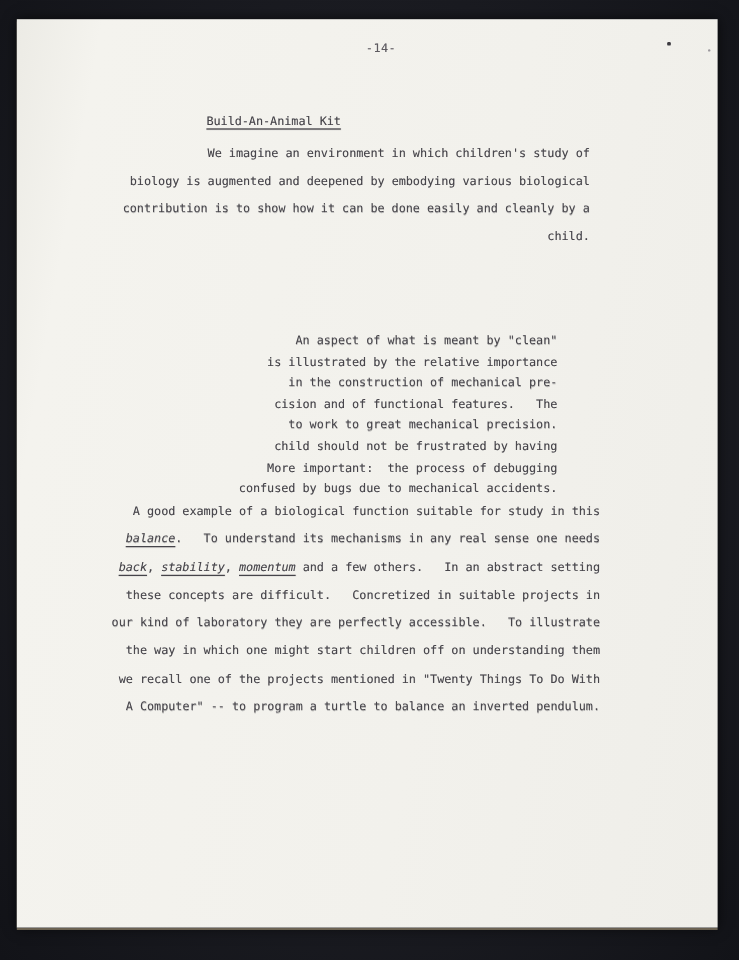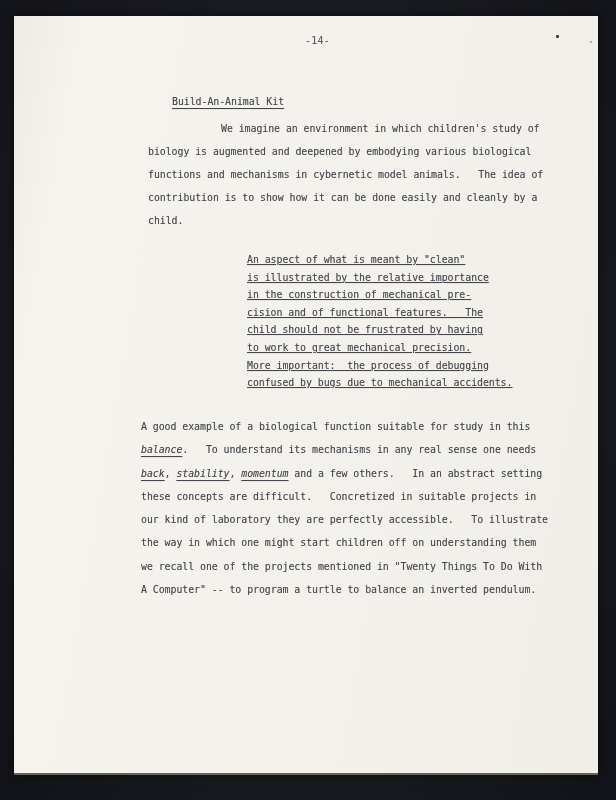--- a/index.html
+++ b/index.html
@@ -24,20 +24,21 @@
     width: 584px;
     height: 757px;
     background: linear-gradient(100deg, #ecebe5 0%, #f4f3ee 10%, #f2f1ec 60%, #efeee9 100%);
     box-shadow: 0 2px 0 rgba(186, 167, 134, 0.55), 0 0 10px rgba(0,0,0,0.65);
   }
   .typew {
     font-family: "DejaVu Sans Mono", "Liberation Mono", monospace;
     font-size: 9.8px;
     color: #46444a;
     text-shadow: 0.2px 0.2px 0 rgba(70,68,74,0.35);
+    text-align: right;
   }
   .page-number {
     position: absolute;
     top: 19px;
     left: 0;
     right: 0;
     line-height: 12px;
     text-align: center;
     padding-left: 23px;
     color: #5d5a60;
@@ -49,37 +50,35 @@
     top: 79px;
     margin: 0;
     font-weight: normal;
     line-height: 14px;
     text-decoration: underline;
     text-decoration-thickness: 1px;
     text-underline-offset: 2.5px;
   }
   .textblock .tline {
     white-space: pre;
-    margin-left: 48px;
   }
   .para-opening {
     position: absolute;
     left: 86px;
     top: 101px;
     line-height: 23px;
   }
   .para-opening .tline:first-child {
     padding-left: 73px;
   }
   .blockquote {
     position: absolute;
     left: 185px;
-    top: 235px;
+    top: 260px;
     line-height: 17.6px;
-    text-decoration: underline;
   }
   .para-balance {
     position: absolute;
     left: 79px;
     top: 399px;
     line-height: 23.3px;
   }
   .u {
     text-decoration: underline;
     text-decoration-thickness: 1px;
@@ -114,32 +113,31 @@
     <div class="page-number typew">-14-</div>
 
     <div class="speck speck-1"></div>
     <div class="speck speck-2"></div>
 
     <h1 class="heading typew">Build-An-Animal Kit</h1>
 
     <div class="textblock para-opening typew">
         <div class="tline"><span>We imagine an environment in which children's study of</span></div>
         <div class="tline"><span>biology is augmented and deepened by embodying various biological</span></div>
-        <div class="tline"><span>functions and mechanisms in cybernetic model animals.   The idea of</span></div>
         <div class="tline"><span>contribution is to show how it can be done easily and cleanly by a</span></div>
         <div class="tline"><span>child.</span></div>
       </div>
 
     <div class="textblock blockquote typew">
         <div class="tline"><span>An aspect of what is meant by "clean"</span></div>
         <div class="tline"><span>is illustrated by the relative importance</span></div>
         <div class="tline"><span>in the construction of mechanical pre-</span></div>
         <div class="tline"><span>cision and of functional features.   The</span></div>
+        <div class="tline"><span>to work to great mechanical precision.</span></div>
         <div class="tline"><span>child should not be frustrated by having</span></div>
-        <div class="tline"><span>to work to great mechanical precision.</span></div>
         <div class="tline"><span>More important:  the process of debugging</span></div>
         <div class="tline"><span>confused by bugs due to mechanical accidents.</span></div>
       </div>
 
     <div class="textblock para-balance typew">
         <div class="tline"><span>A good example of a biological function suitable for study in this</span></div>
         <div class="tline"><span class="u">balance</span><span>.   To understand its mechanisms in any real sense one needs</span></div>
         <div class="tline"><span class="u">back</span><span>, </span><span class="u">stability</span><span>, </span><span class="u">momentum</span><span> and a few others.   In an abstract setting</span></div>
         <div class="tline"><span>these concepts are difficult.   Concretized in suitable projects in</span></div>
         <div class="tline"><span>our kind of laboratory they are perfectly accessible.   To illustrate</span></div>

